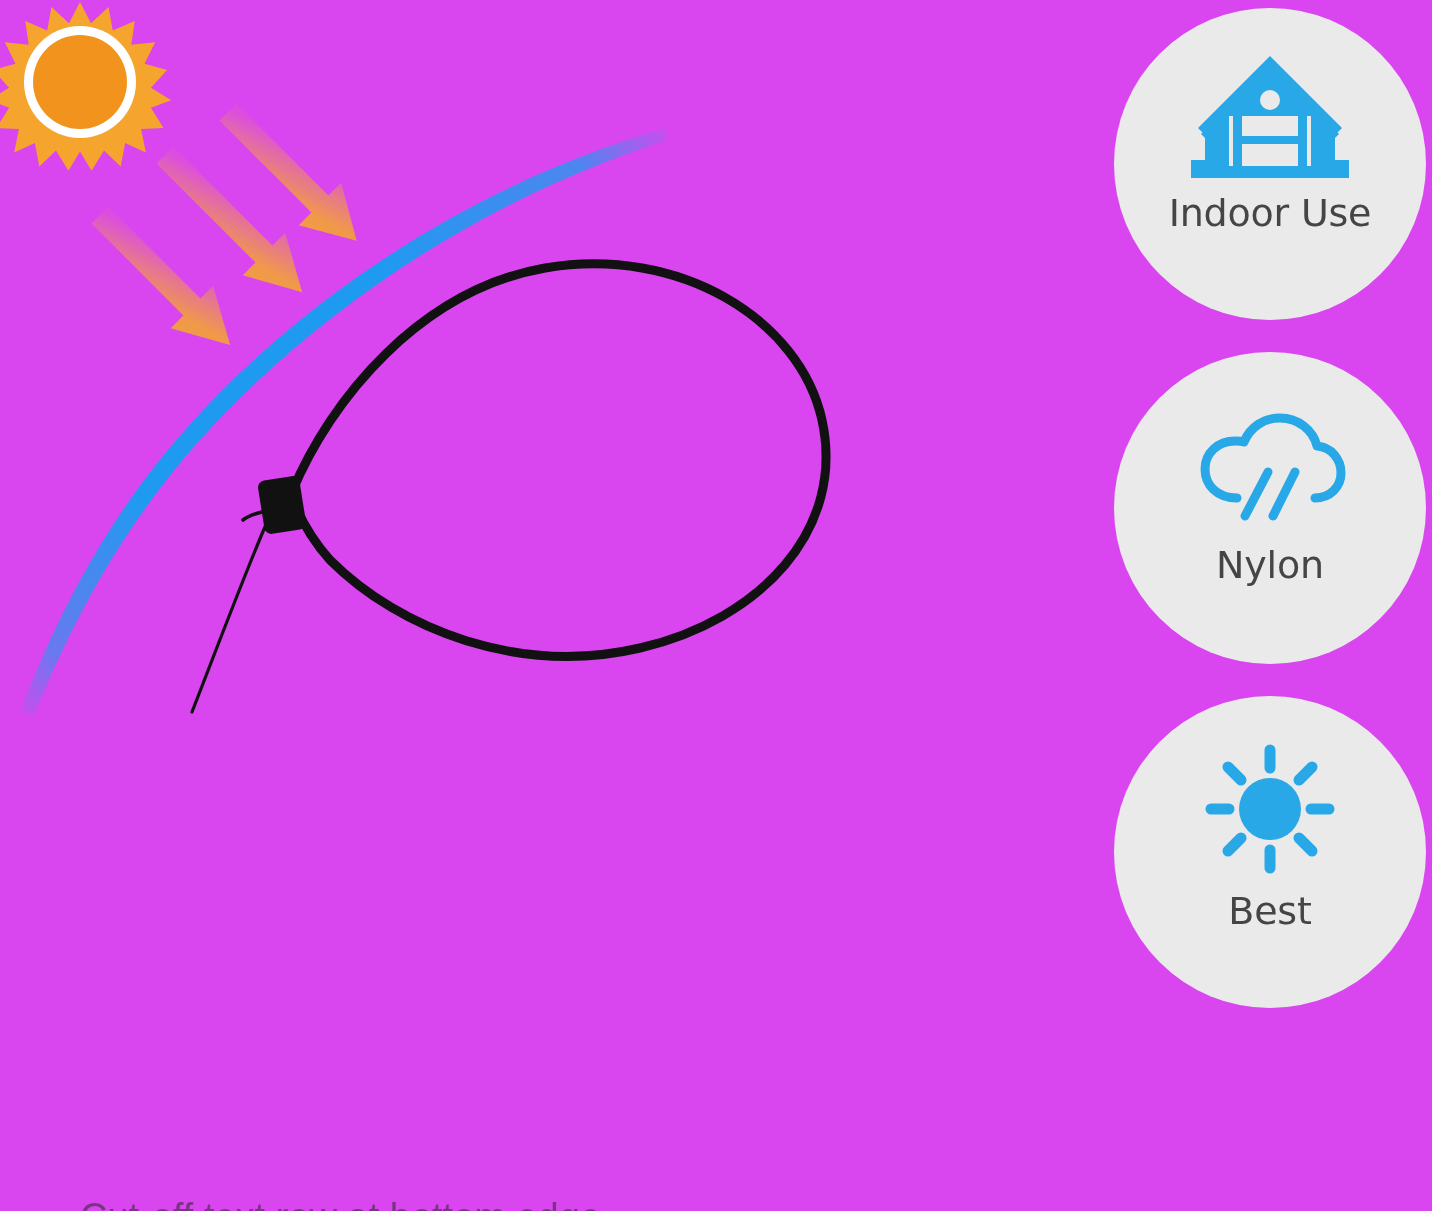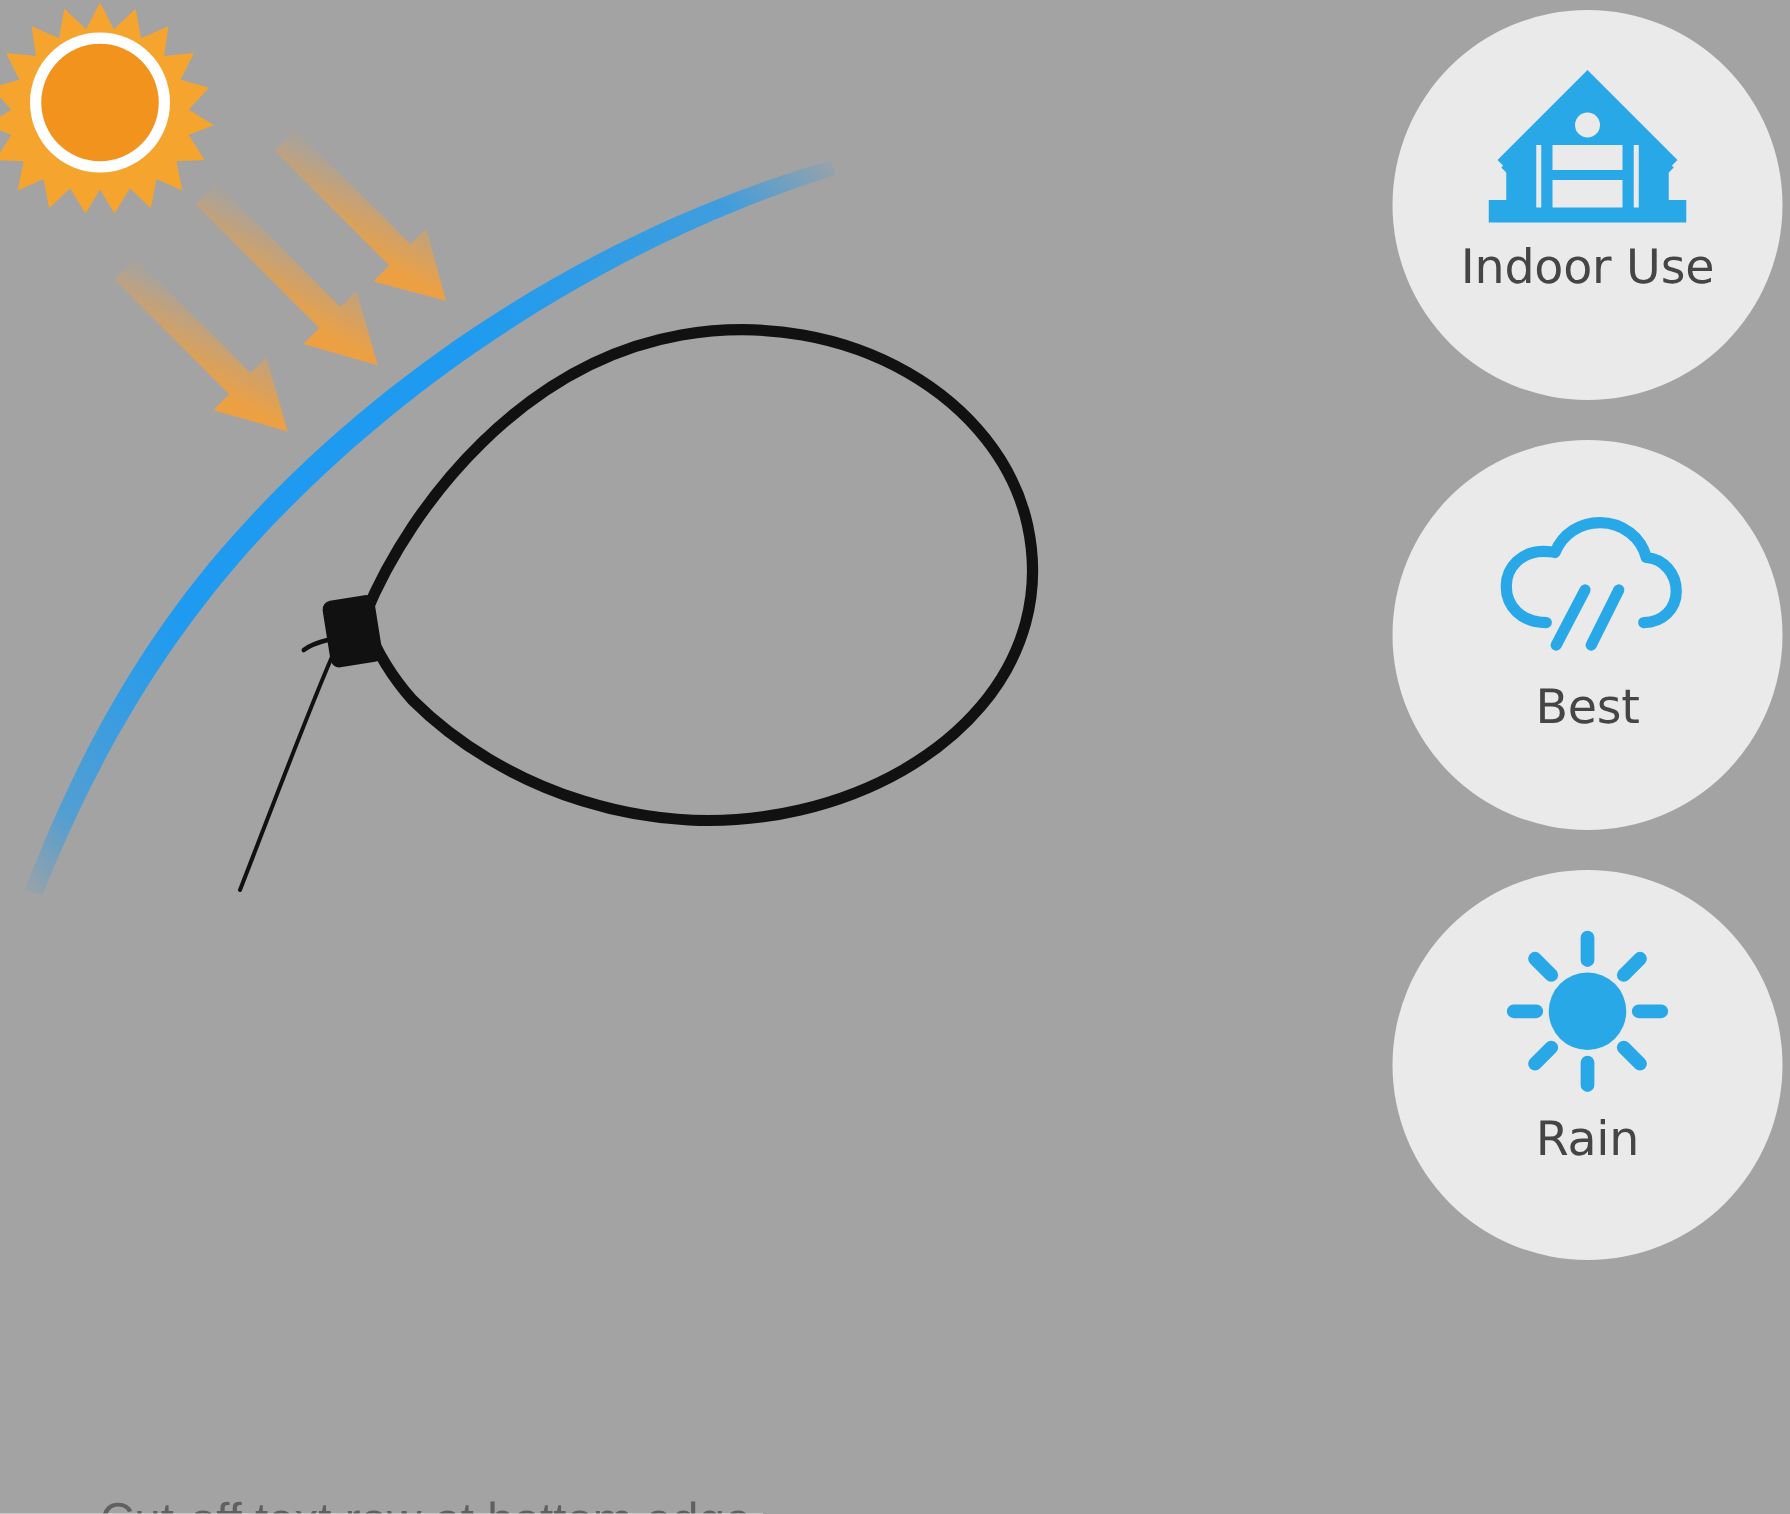--- a/index.html
+++ b/index.html
@@ -4,21 +4,21 @@
 <style>
   html, body {
     margin: 0;
     padding: 0;
     background: #ffffff;
   }
   #page {
     position: relative;
     width: 1432px;
     height: 1211px;
-    background: #a3a3a3;
+    background: #d946ef;
     overflow: hidden;
     font-family: "Liberation Sans", "DejaVu Sans", sans-serif;
   }
 
   
   #illustration {
     position: absolute;
     left: 0;
     top: 0;
     width: 1080px;
@@ -236,38 +236,38 @@
                    C 53 35 56 35 59 36
                    C 65 21 79 12 95 12
                    C 113 12 128 24 132 40
                    C 146 41 156 53 156 67
                    C 156 81 145 92 130 92"></path>
 
           <line x1="83" y1="66" x2="60" y2="110"></line>
           <line x1="110" y1="66" x2="88" y2="110"></line>
         </g>
       </svg>
-      <div class="badge-label">Best</div>
+      <div class="badge-label">Nylon</div>
     </div>
 
     <div class="badge badge-3">
       <svg class="badge-icon" viewBox="0 0 130 130">
         <circle cx="65" cy="65" r="31" fill="#29A8E8"></circle>
         <g stroke="#29A8E8" stroke-width="11" stroke-linecap="round">
           <line x1="65" y1="6" x2="65" y2="24"></line>
           <line x1="65" y1="106" x2="65" y2="124"></line>
           <line x1="6" y1="65" x2="24" y2="65"></line>
           <line x1="106" y1="65" x2="124" y2="65"></line>
           <line x1="23" y1="23" x2="36" y2="36"></line>
           <line x1="94" y1="94" x2="107" y2="107"></line>
           <line x1="107" y1="23" x2="94" y2="36"></line>
           <line x1="36" y1="94" x2="23" y2="107"></line>
         </g>
       </svg>
-      <div class="badge-label">Rain</div>
+      <div class="badge-label">Best</div>
     </div>
 
   </div>
 
 
   <div id="bottom-clip">
     <div class="clip-text">Cut-off text row at bottom edge</div>
   </div>
 
 </div>

